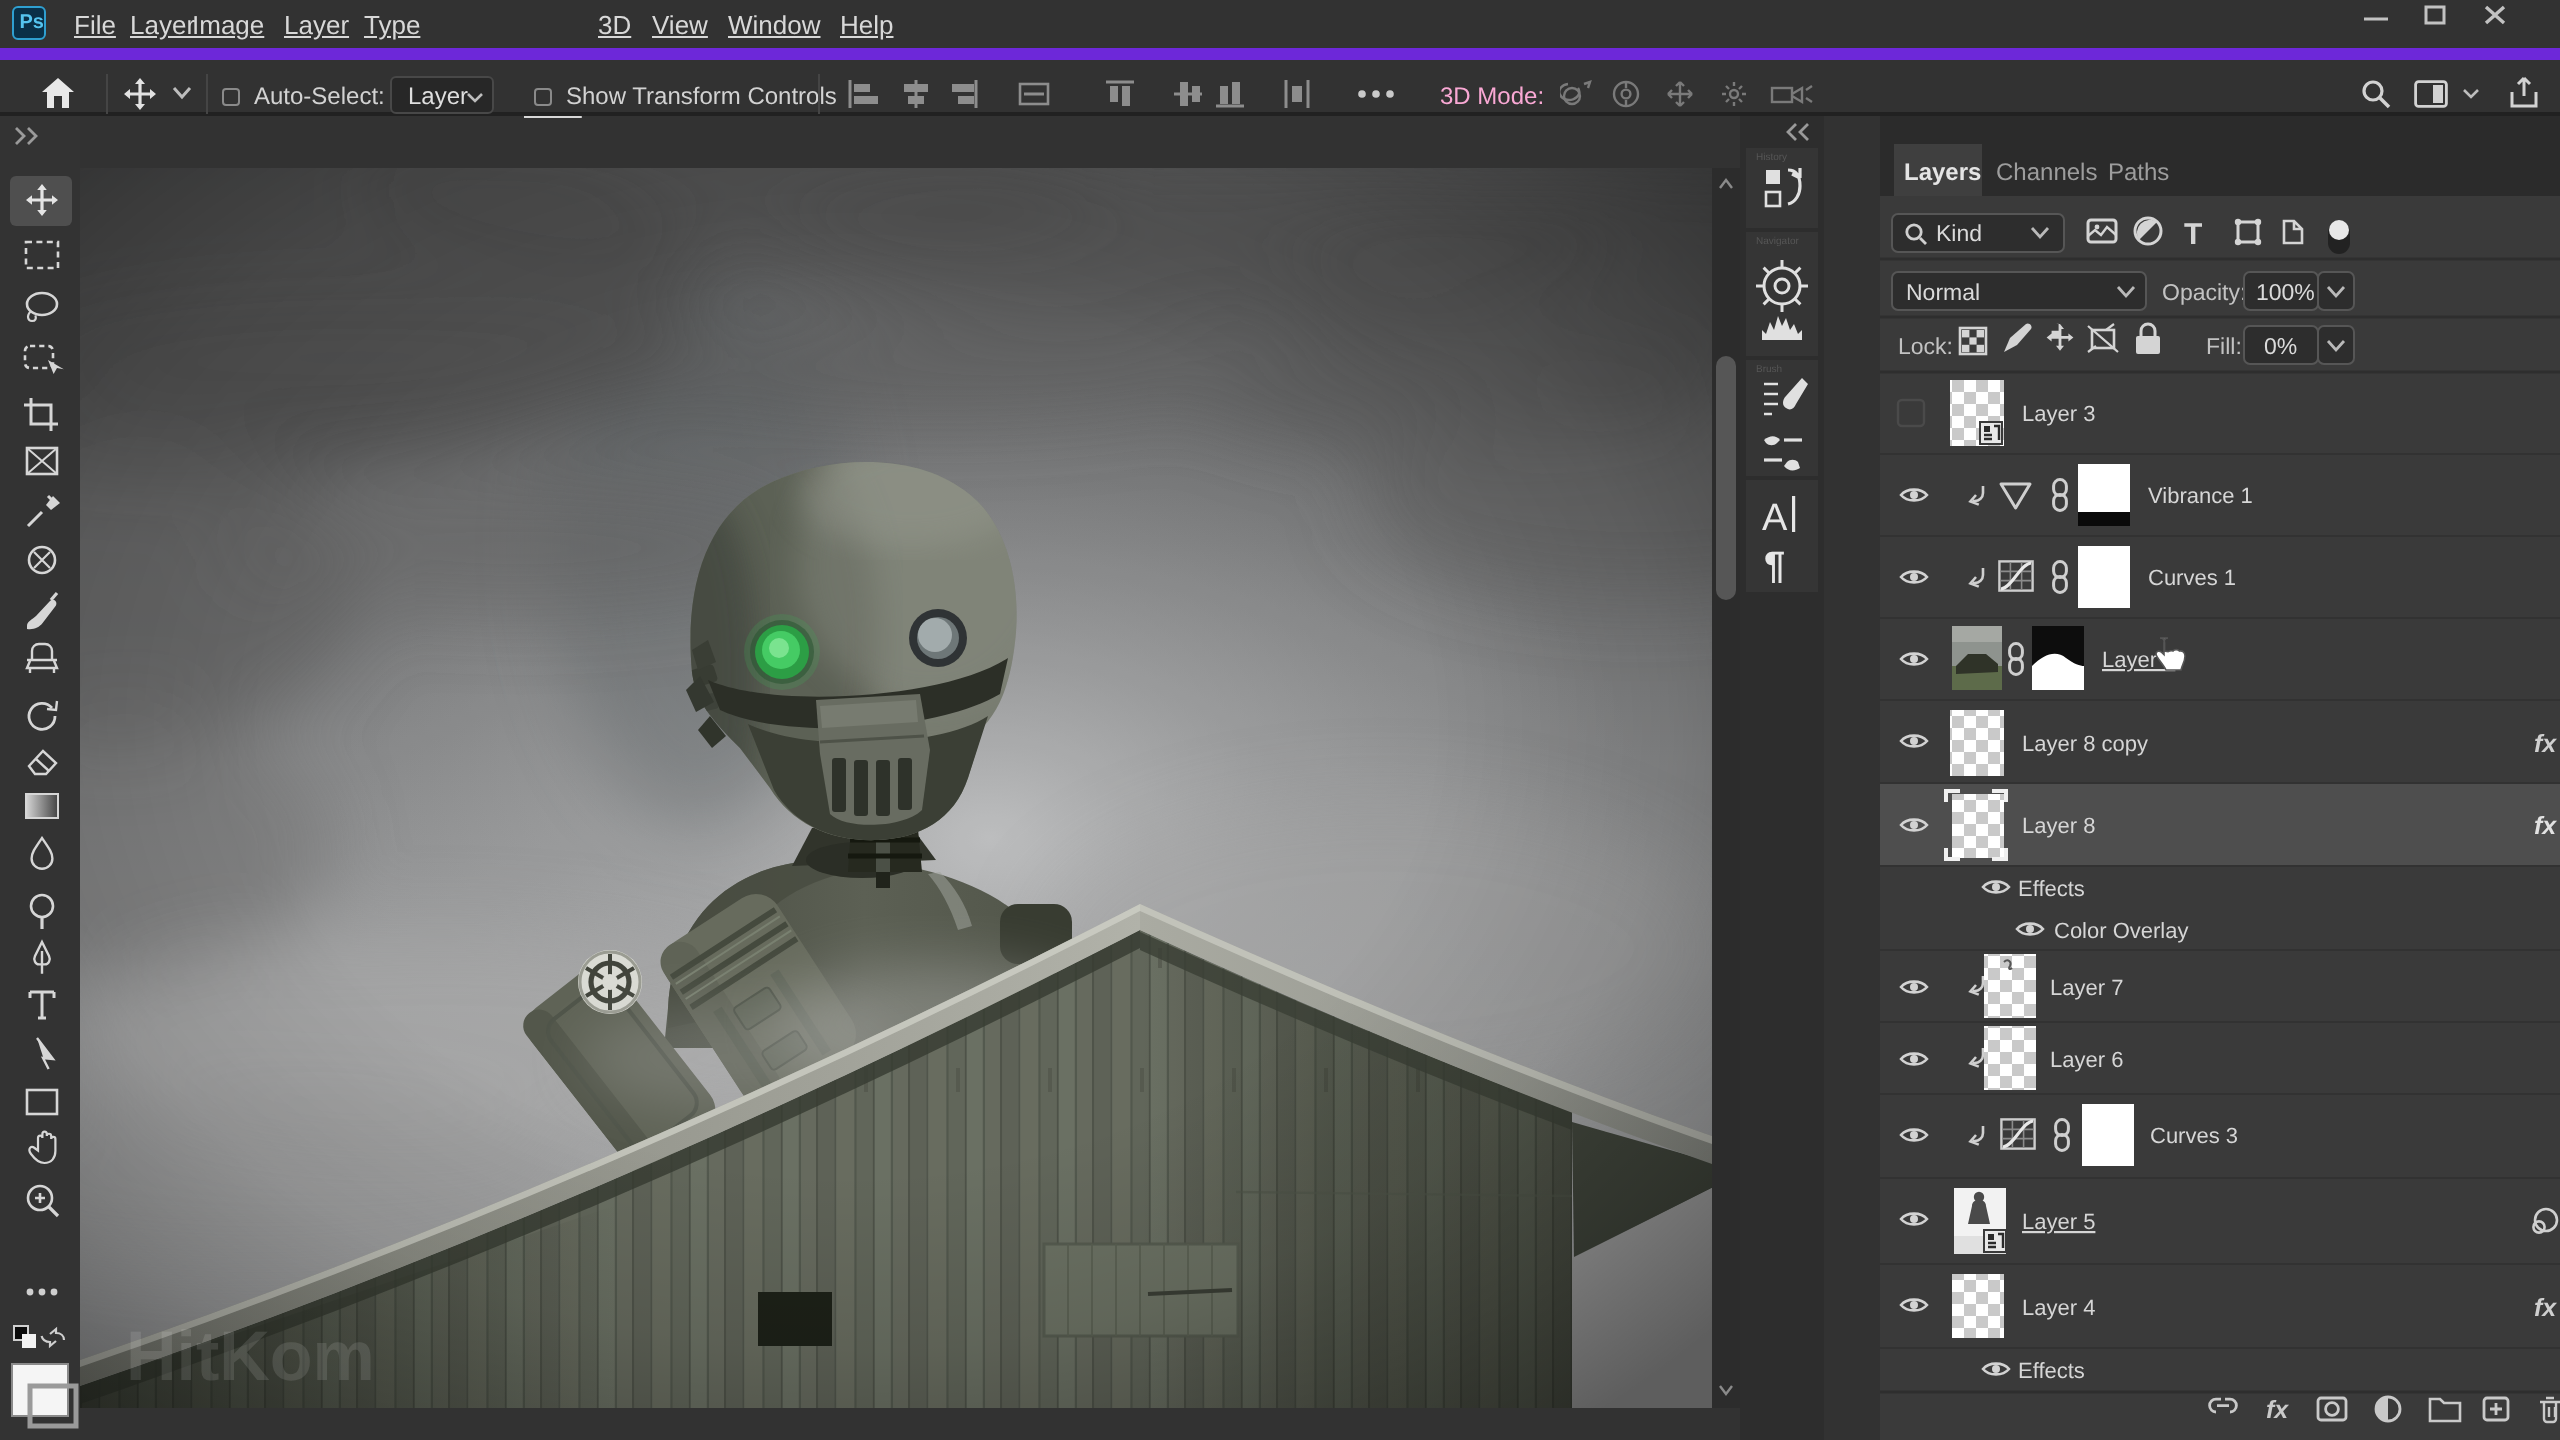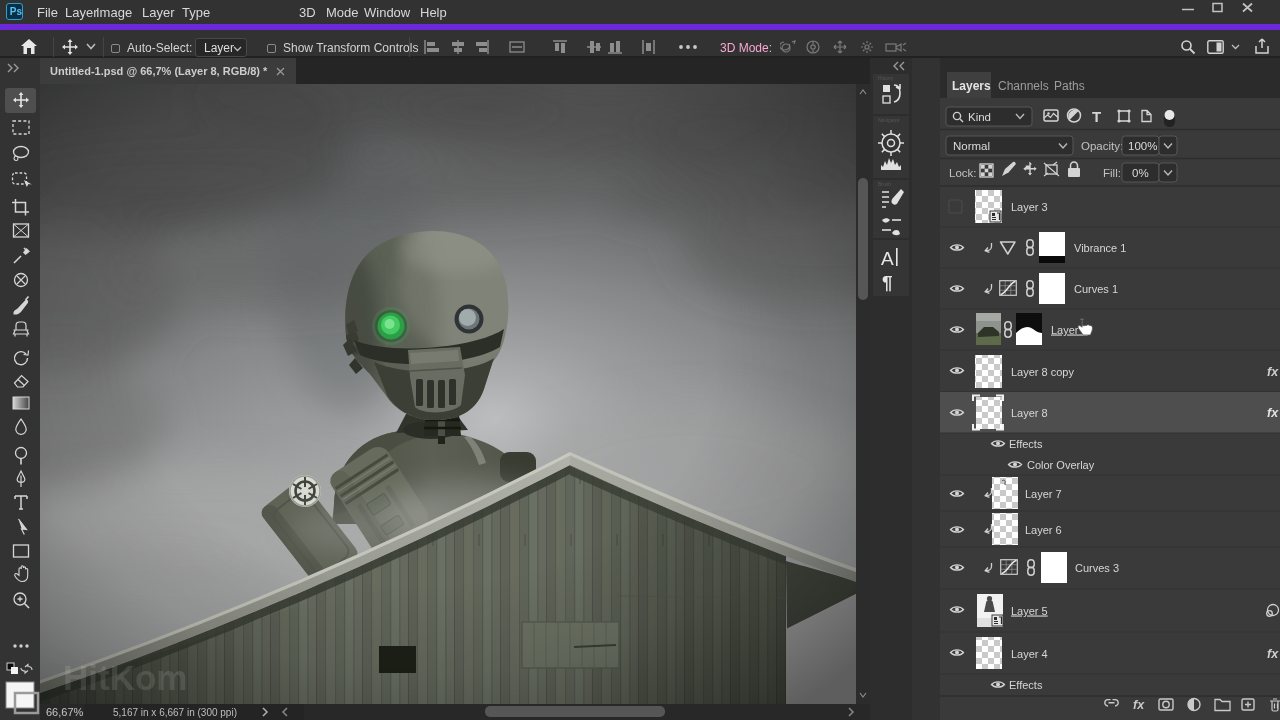--- a/index.html
+++ b/index.html
@@ -4,21 +4,21 @@
 <style>
   * { margin:0; padding:0; box-sizing:border-box; }
   html,body { width:1280px; height:720px; overflow:hidden; background:#323232;
     font-family:"Liberation Sans", sans-serif; }
   .abs { position:absolute; }
   #stage { position:relative; width:1280px; height:720px; }
 
   
   #menubar { left:0; top:0; width:1280px; height:24px; background:#323232; color:#d8d8d8;
     font-size:13px; }
-  #menubar .mi { position:absolute; top:5px; }
+  #menubar .mi { position:absolute; top:5px;text-decoration:underline; }
   #pslogo { position:absolute; left:6px; top:3px; width:17px; height:17px; border:1px solid #2f9fd0;
     border-radius:3px; background:#0a3048; color:#55c4ef; font-size:10px; font-weight:bold;
     text-align:right; line-height:15px; }
   .winbtns { position:absolute; top:0; height:22px; color:#c6c6c6; }
 
   
   #optbar { left:0; top:24px; width:1280px; height:34px; background:#323232;
     border-top:6px solid #6d28d9; border-bottom:2px solid #212121; color:#d2d2d2; font-size:12px; }
   .vsep { position:absolute; top:7px; width:1px; height:20px; background:#454545; }
   .cbox { position:absolute; width:9px; height:9px; border:1px solid #8a8a8a; border-radius:2px; top:14px; }
@@ -54,21 +54,21 @@
   <div id="menubar" class="abs">
     <div id="pslogo">Ps</div>
     <span class="mi" style="left:37px;">File</span>
     <span class="mi" style="left:65px;">Layer</span>
     <span class="mi" style="left:96px;">Image</span>
     <span class="mi" style="left:142px;">Layer</span>
     <span class="mi" style="left:182px;">Type</span>
     <span class="mi" style="left:218px;margin-top:36px;">Select</span>
     <span class="mi" style="left:262px;margin-top:40px;">Filter</span>
     <span class="mi" style="left:299px;">3D</span>
-    <span class="mi" style="left:326px;">Mode</span>
+    <span class="mi" style="left:326px;">View</span>
     <span class="mi" style="left:364px;">Window</span>
     <span class="mi" style="left:420px;">Help</span>
     <svg class="winbtns" style="left:1174px;" width="100" height="22" viewBox="0 0 100 22">
       <line x1="8" y1="9.5" x2="20" y2="9.5" stroke="#c2c2c2" stroke-width="1.5"></line>
       <rect x="39" y="3.5" width="9" height="8" fill="none" stroke="#c2c2c2" stroke-width="1.5"></rect>
       <path d="M69 3.5 L78 11.5 M78 3.5 L69 11.5" stroke="#c2c2c2" stroke-width="1.7"></path>
     </svg>
   </div>
   <div id="optbar" class="abs">
     <svg class="abs" style="left:20px;top:8px;" width="18" height="17" viewBox="0 0 18 17">
@@ -207,25 +207,20 @@
           <circle cx="21" cy="588" r="1.7"></circle>
           <circle cx="27" cy="588" r="1.7"></circle>
         </g>
       <rect x="7" y="605" width="7" height="7" fill="#0a0a0a" stroke="#cfcfcf" stroke-width="1"></rect>
       <rect x="11" y="609" width="7" height="7" fill="#f2f2f2"></rect>
       <path d="M25 609 l3 -2.5 v2 c2.5 0 4 1.5 4 3.5 M28 612.5 l-3 2.5 v-2 c-2.5 0 -3.8 -1.3 -4.2 -3" fill="none" stroke="#cfcfcf" stroke-width="1.1"></path>
       <rect x="6" y="624" width="28" height="26" fill="#f5f5f5" stroke="#8a8a8a" stroke-width="1"></rect>
       <rect x="15" y="635" width="23" height="20" fill="none" stroke="#9a9a9a" stroke-width="2.5"></rect>
     </svg>
   </div>
-  <div id="tabbar" class="abs">
-      <div id="doctab">Untitled-1.psd @ 66,7% (Layer 8, RGB/8) *<svg style="position:absolute;left:236px;top:9px;" width="9" height="9" viewBox="0 0 9 9">
-          <path d="M1 1 L8 8 M8 1 L1 8" stroke="#9a9a9a" stroke-width="1.2"></path>
-        </svg></div>
-    </div>
   <div id="canvas" class="abs">
   <svg width="816" height="620" viewBox="0 0 816 620">
     <defs>
       <linearGradient id="sky" x1="0" y1="0" x2="0" y2="1">
         <stop offset="0" stop-color="#595959"></stop>
             <stop offset="0.3" stop-color="#717171"></stop>
         <stop offset="0.58" stop-color="#949494"></stop>
             <stop offset="0.82" stop-color="#a6a6a6"></stop>
         <stop offset="1" stop-color="#9e9e9e"></stop>
       </linearGradient>
@@ -431,35 +426,20 @@
   </div>
   <div id="vscroll" class="abs">
     <svg class="abs" style="left:3px;top:5px;" width="8" height="6" viewBox="0 0 8 6">
         <path d="M1 5 L4 1 L7 5" fill="none" stroke="#8a8a8a" stroke-width="1.2"></path>
       </svg>
     <div id="vthumb"></div>
     <svg class="abs" style="left:3px;top:608px;" width="8" height="6" viewBox="0 0 8 6">
         <path d="M1 1 L4 5 L7 1" fill="none" stroke="#8a8a8a" stroke-width="1.2"></path>
       </svg>
   </div>
-  <div id="botbar" class="abs">
-    <span class="abs" style="left:6px;top:2px;color:#c6c6c6;">66,67%</span>
-    <div class="abs" style="left:44px;top:0;width:220px;height:16px;background:#242424;"></div>
-    <span class="abs" style="left:73px;top:3px;color:#bdbdbd;font-size:10px;">5,167 in x 6,667 in (300 ppi)</span>
-    <svg class="abs" style="left:220px;top:3px;" width="10" height="10" viewBox="0 0 10 10">
-        <path d="M3 1 l4 4 l-4 4" fill="none" stroke="#b0b0b0" stroke-width="1.5"></path>
-      </svg>
-    <svg class="abs" style="left:240px;top:3px;" width="10" height="10" viewBox="0 0 10 10">
-        <path d="M7 1 l-4 4 l4 4" fill="none" stroke="#888" stroke-width="1.5"></path>
-      </svg>
-    <div id="hthumb"></div>
-    <svg class="abs" style="left:806px;top:3px;" width="10" height="10" viewBox="0 0 10 10">
-        <path d="M3 1 l4 4 l-4 4" fill="none" stroke="#888" stroke-width="1.5"></path>
-      </svg>
-  </div>
   <div id="iconstrip" class="abs">
     <svg width="42" height="662" viewBox="0 0 42 662">
       <rect width="42" height="662" fill="#2d2d2d"></rect>
       <path d="M28 4 l-4 4 l4 4 M34 4 l-4 4 l4 4" stroke="#9a9a9a" stroke-width="1.4" fill="none"></path>
       <rect x="3" y="16" width="36" height="40" fill="#353535"></rect>
       <rect x="3" y="58" width="36" height="62" fill="#353535"></rect>
       <rect x="3" y="122" width="36" height="58" fill="#353535"></rect>
       <rect x="3" y="182" width="36" height="56" fill="#353535"></rect>
       <text x="8" y="22" font-size="5" fill="#565656">History</text>
       <text x="8" y="64" font-size="5" fill="#565656">Navigator</text>

